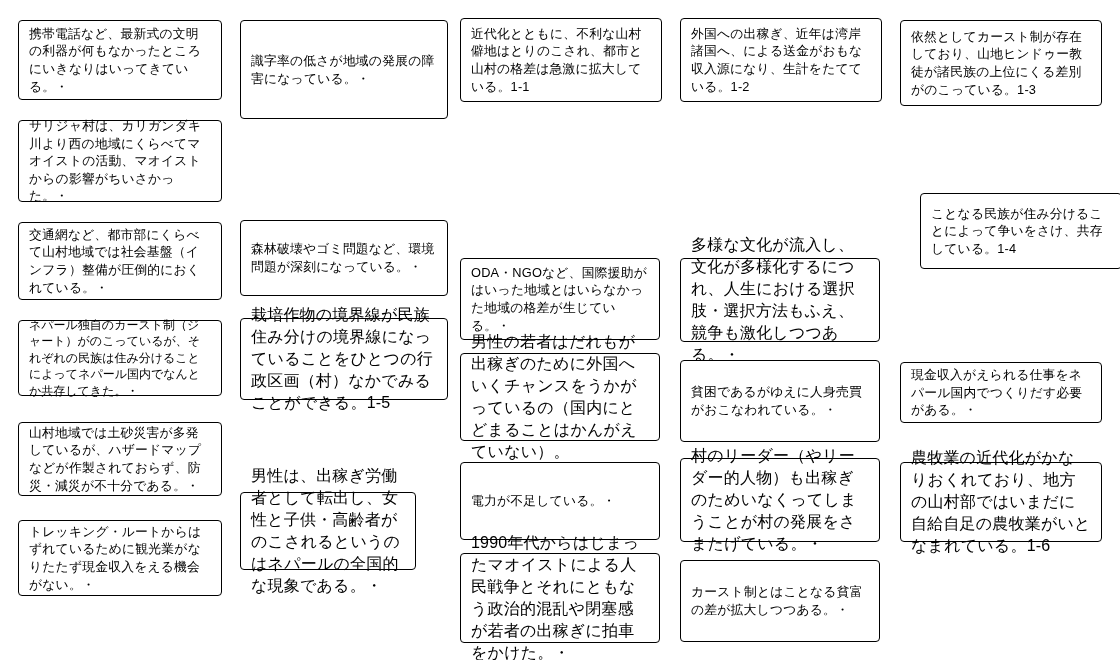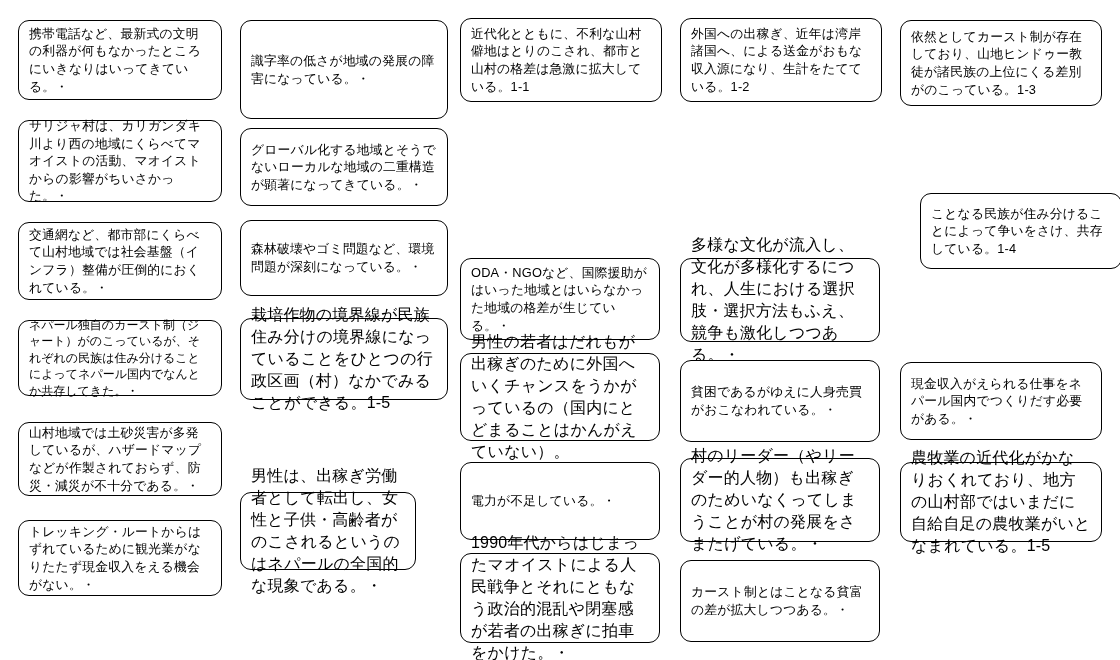--- a/index.html
+++ b/index.html
@@ -13,21 +13,21 @@
     width: 1120px;
     height: 660px;
     background: #ffffff;
     overflow: hidden;
   }
   .note {
     position: absolute;
     box-sizing: border-box;
     background: #ffffff;
     border: 1.4px solid #000000;
-    border-radius: 11px;
+    border-radius: 4px;
     color: #000000;
     font-size: 12.8px;
     line-height: 1.38;
     padding: 5px 10px;
     display: flex;
     align-items: center;
     text-align: left;
     letter-spacing: 0.2px;
     word-break: break-all;
   }
@@ -40,35 +40,34 @@
 <div class="canvas">
 
   <div class="note" style="left:18px;top:20px;width:204px;height:80px">携帯電話など、最新式の文明の利器が何もなかったところにいきなりはいってきている。・</div>
   <div class="note" style="left:18px;top:120px;width:204px;height:82px">サリジャ村は、カリガンダキ川より西の地域にくらべてマオイストの活動、マオイストからの影響がちいさかった。・</div>
   <div class="note" style="left:18px;top:222px;width:204px;height:78px">交通網など、都市部にくらべて山村地域では社会基盤（インフラ）整備が圧倒的におくれている。・</div>
   <div class="note xs" style="left:18px;top:320px;width:204px;height:76px">ネパール独自のカースト制（ジャート）がのこっているが、それぞれの民族は住み分けることによってネパール国内でなんとか共存してきた。・</div>
   <div class="note" style="left:18px;top:422px;width:204px;height:74px">山村地域では土砂災害が多発しているが、ハザードマップなどが作製されておらず、防災・減災が不十分である。・</div>
   <div class="note" style="left:18px;top:520px;width:204px;height:76px">トレッキング・ルートからはずれているために観光業がなりたたず現金収入をえる機会がない。・</div>
 
   <div class="note" style="left:240px;top:20px;width:208px;height:99px">識字率の低さが地域の発展の障害になっている。・</div>
-  <div class="note" style="left:240px;top:128px;width:208px;height:78px">グローバル化する地域とそうでないローカルな地域の二重構造が顕著になってきている。・</div>
   <div class="note" style="left:240px;top:220px;width:208px;height:76px">森林破壊やゴミ問題など、環境問題が深刻になっている。・</div>
   <div class="note sm" style="left:240px;top:318px;width:208px;height:82px">栽培作物の境界線が民族住み分けの境界線になっていることをひとつの行政区画（村）なかでみることができる。1-5</div>
   <div class="note sm" style="left:240px;top:492px;width:176px;height:78px">男性は、出稼ぎ労働者として転出し、女性と子供・高齢者がのこされるというのはネパールの全国的な現象である。・</div>
 
   <div class="note" style="left:460px;top:18px;width:202px;height:84px">近代化とともに、不利な山村僻地はとりのこされ、都市と山村の格差は急激に拡大している。1-1</div>
   <div class="note" style="left:460px;top:258px;width:200px;height:82px">ODA・NGOなど、国際援助がはいった地域とはいらなかった地域の格差が生じている。・</div>
   <div class="note sm" style="left:460px;top:353px;width:200px;height:88px">男性の若者はだれもが出稼ぎのために外国へいくチャンスをうかがっているの（国内にとどまることはかんがえていない）。</div>
   <div class="note" style="left:460px;top:462px;width:200px;height:78px">電力が不足している。・</div>
   <div class="note sm" style="left:460px;top:553px;width:200px;height:90px">1990年代からはじまったマオイストによる人民戦争とそれにともなう政治的混乱や閉塞感が若者の出稼ぎに拍車をかけた。・</div>
 
   <div class="note" style="left:680px;top:18px;width:202px;height:84px">外国への出稼ぎ、近年は湾岸諸国へ、による送金がおもな収入源になり、生計をたてている。1-2</div>
   <div class="note sm" style="left:680px;top:258px;width:200px;height:84px">多様な文化が流入し、文化が多様化するにつれ、人生における選択肢・選択方法もふえ、競争も激化しつつある。・</div>
   <div class="note" style="left:680px;top:360px;width:200px;height:82px">貧困であるがゆえに人身売買がおこなわれている。・</div>
   <div class="note sm" style="left:680px;top:458px;width:200px;height:84px">村のリーダー（やリーダー的人物）も出稼ぎのためいなくってしまうことが村の発展をさまたげている。・</div>
   <div class="note" style="left:680px;top:560px;width:200px;height:82px">カースト制とはことなる貧富の差が拡大しつつある。・</div>
 
   <div class="note" style="left:900px;top:20px;width:202px;height:86px">依然としてカースト制が存在しており、山地ヒンドゥー教徒が諸民族の上位にくる差別がのこっている。1-3</div>
   <div class="note" style="left:920px;top:193px;width:202px;height:76px">ことなる民族が住み分けることによって争いをさけ、共存している。1-4</div>
-  <div class="note" style="left:900px;top:362px;width:202px;height:78px">現金収入がえられる仕事をネパール国内でつくりだす必要がある。・</div>
-  <div class="note sm" style="left:900px;top:462px;width:202px;height:80px">農牧業の近代化がかなりおくれており、地方の山村部ではいまだに自給自足の農牧業がいとなまれている。1-5</div>
+  <div class="note" style="left:900px;top:362px;width:202px;height:61px">現金収入がえられる仕事をネパール国内でつくりだす必要がある。・</div>
+  <div class="note sm" style="left:900px;top:462px;width:202px;height:80px">農牧業の近代化がかなりおくれており、地方の山村部ではいまだに自給自足の農牧業がいとなまれている。1-6</div>
 
 </div>
 
 </body></html>

